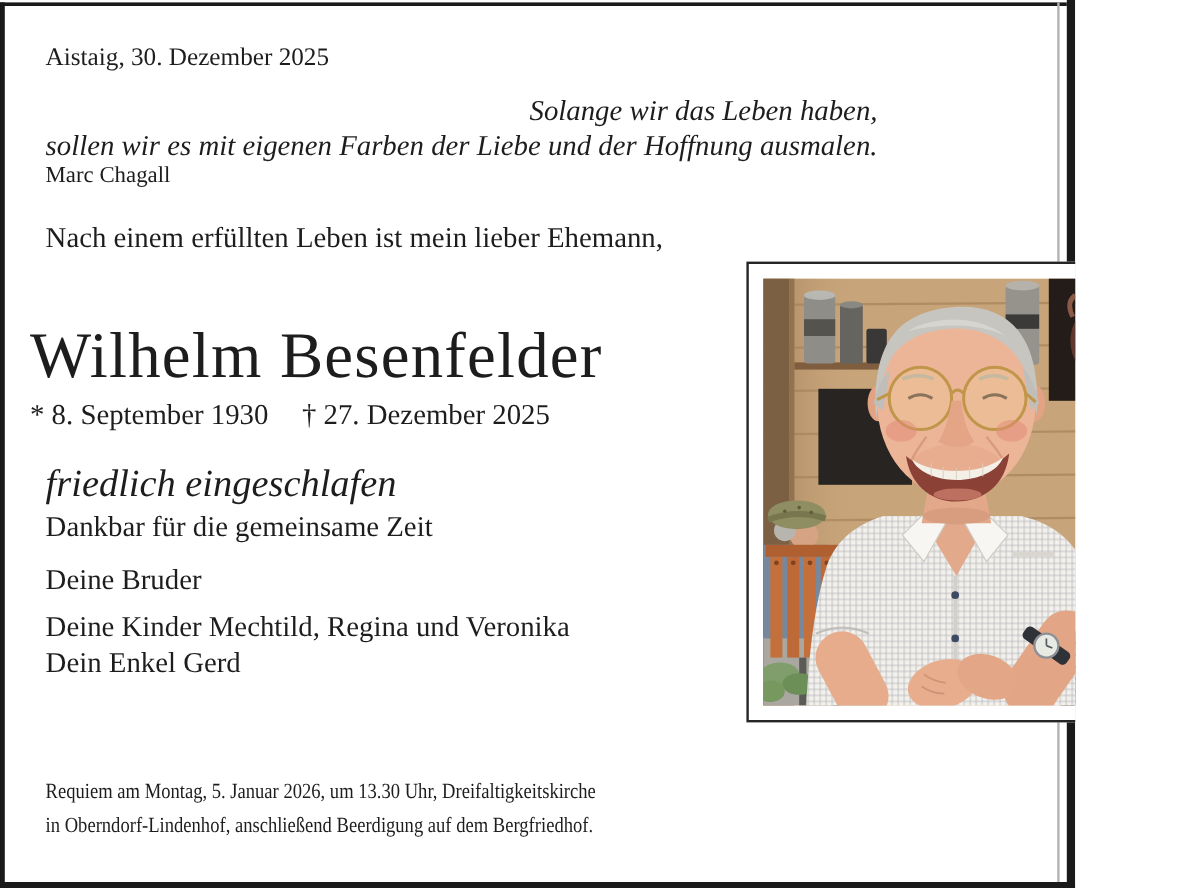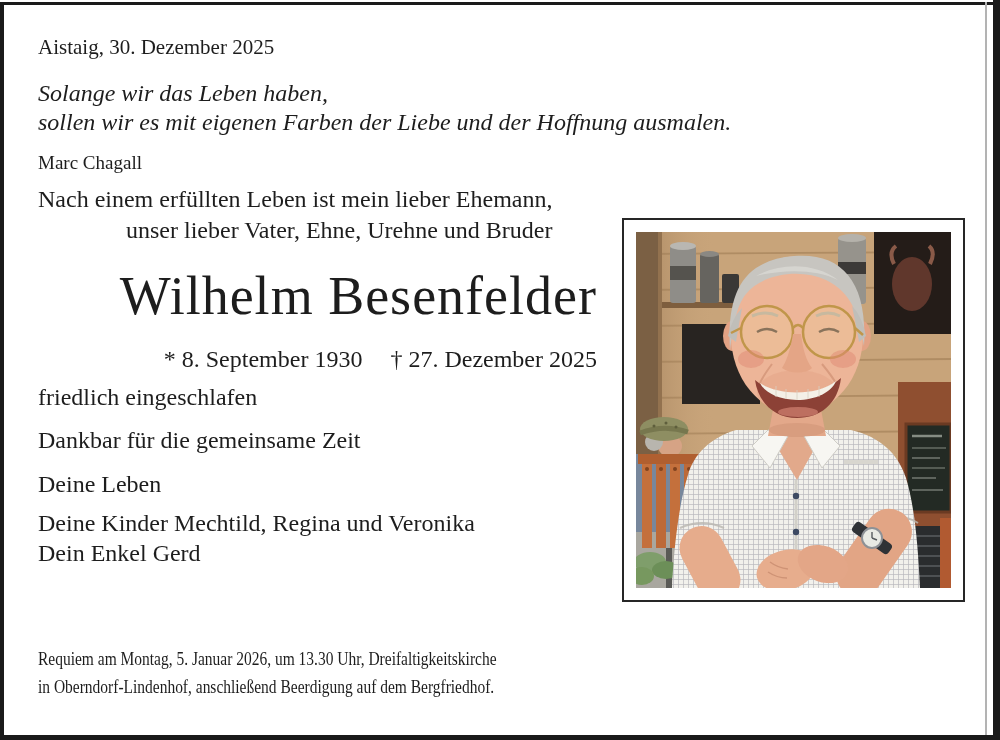--- a/index.html
+++ b/index.html
@@ -1,45 +1,45 @@
 <!DOCTYPE html>
 <html lang="de"><head>
 <meta charset="utf-8">
 <title>Traueranzeige</title>
 <style>
   html, body { margin: 0; padding: 0; background: #ffffff; }
   .page {
     position: relative;
-    width: 1000px;
+    width: 896px;
     height: 740px;
     background: #ffffff;
     font-family: "Liberation Serif", "DejaVu Serif", serif;
     color: #1d1d1d;
     overflow: hidden;
   }
   
   .frame { position: absolute; background: #1a1a1a; }
   .frame-top    { left: 0; right: 7px; top: 2px; height: 3px; }
   .frame-left   { left: 0; top: 2px; bottom: 0; width: 4px; }
   .frame-bottom { left: 0; right: 0; bottom: 0; height: 5px; }
   .frame-right  { right: 0; top: 0; bottom: 0; width: 7px; }
   .frame-right-thin { position: absolute; right: 13px; top: 2px; bottom: 5px; width: 2px; background: #b3b3b3; }
 
   .txt { position: absolute; left: 38px; white-space: nowrap; }
   .dateline { top: 35px; font-size: 21px; }
-  .quote { top: 79px; font-size: 24px; font-style: italic; line-height: 29px; }
-  .attribution { top: 136px; font-size: 19px; margin-top: 16px; }
+  .quote { top: 79px; font-size: 24px; font-style: italic; line-height: 29px; text-align: right; }
+  .attribution { top: 136px; font-size: 19px; }
   .intro { top: 184px; font-size: 24px; line-height: 31px; text-align: right; }
 
-  .name-block { position: absolute; left: 25px; top: 268px; width: 572px; text-align: right; }
+  .name-block { position: absolute; left: 25px; top: 268px; width: 572px; text-align: left; }
   .name { font-size: 54px; letter-spacing: 1px; line-height: 56px; }
-  .dates { font-size: 24px; margin-top: 22px; }
+  .dates { font-size: 24px; margin-top: 9px; }
   .dates .death { margin-left: 28px; }
 
-  .statement-1 { top: 384px; font-size: 24px; }
+  .statement-1 { top: 384px; font-size: 32px; font-style: italic; }
   .statement-2 { top: 427px; font-size: 24px; text-align: center; }
   .chief-mourner { top: 471px; font-size: 24px; }
   .family { top: 508px; font-size: 24px; line-height: 30px; }
 
   .funeral { top: 645px; font-size: 18px; line-height: 28px; }
   .funeral > div { transform: scaleX(0.86); transform-origin: 0 0; }
 
   .photo-frame {
     position: absolute; left: 622px; top: 218px;
     width: 343px; height: 384px; margin: 0;
@@ -64,33 +64,32 @@
   <div class="txt dateline">Aistaig, 30. Dezember 2025</div>
 
   <div class="txt quote">
     <div>Solange wir das Leben haben,</div>
     <div>sollen wir es mit eigenen Farben der Liebe und der Hoffnung ausmalen.</div>
   </div>
   <div class="txt attribution">Marc Chagall</div>
 
   <div class="txt intro">
     <div>Nach einem erfüllten Leben ist mein lieber Ehemann,</div>
-    <div>unser lieber Vater, Ehne, Urehne und Bruder</div>
   </div>
 
   <div class="name-block">
     <div class="name">Wilhelm Besenfelder</div>
     <div class="dates">
       <span>* 8. September 1930</span><span class="death">† 27. Dezember 2025</span>
     </div>
   </div>
 
   <div class="txt statement-1">friedlich eingeschlafen</div>
   <div class="txt statement-2">Dankbar für die gemeinsame Zeit</div>
-  <div class="txt chief-mourner">Deine Leben</div>
+  <div class="txt chief-mourner">Deine Bruder</div>
 
   <div class="txt family">
     <div>Deine Kinder Mechtild, Regina und Veronika</div>
     <div>Dein Enkel Gerd</div>
   </div>
 
   <div class="txt funeral">
     <div>Requiem am Montag, 5. Januar 2026, um 13.30 Uhr, Dreifaltigkeitskirche</div>
     <div>in Oberndorf-Lindenhof, anschließend Beerdigung auf dem Bergfriedhof.</div>
   </div>

